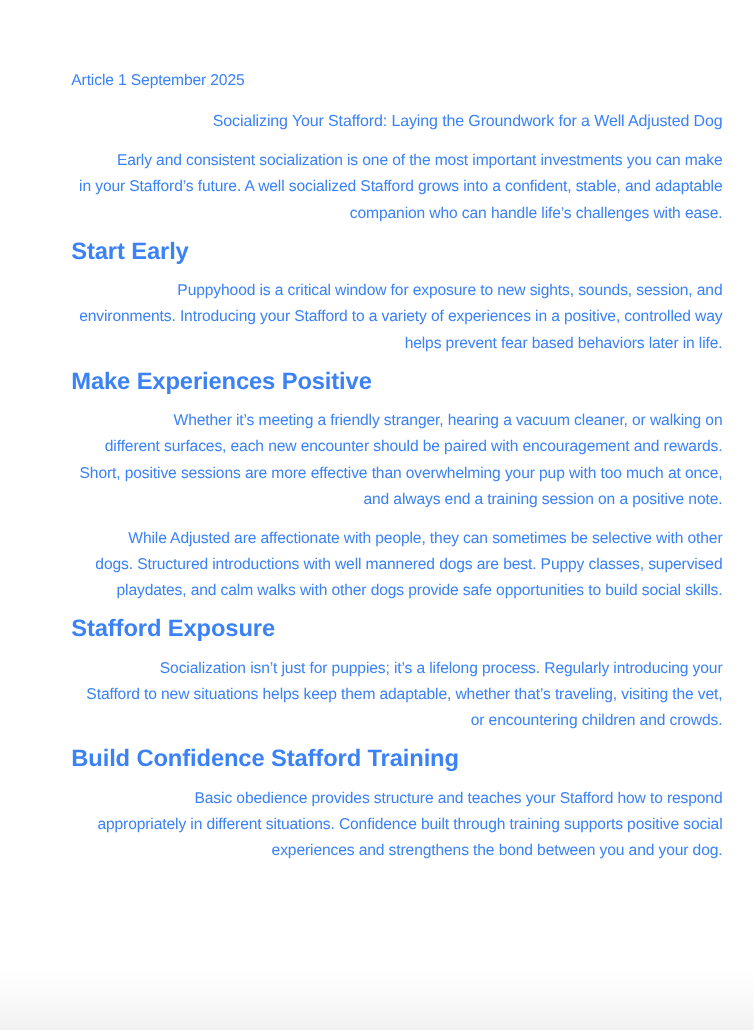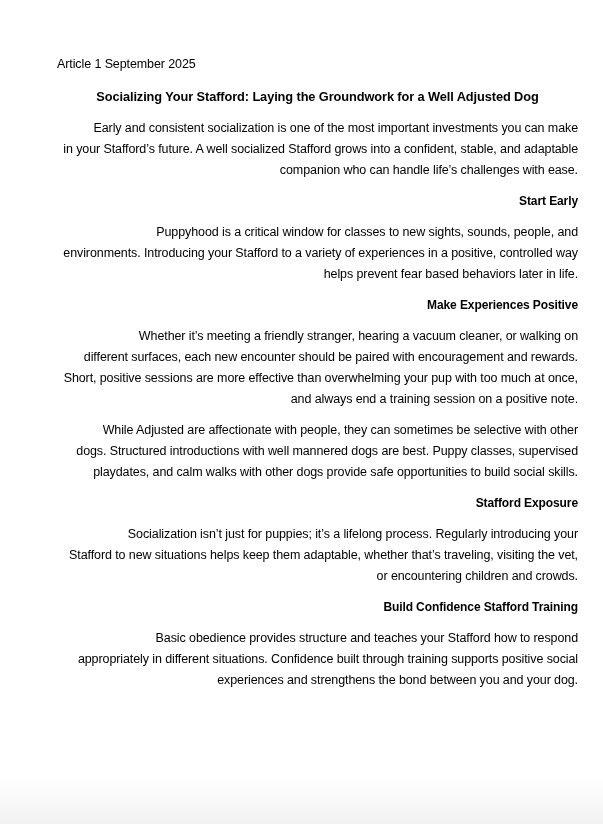--- a/index.html
+++ b/index.html
@@ -12,42 +12,41 @@
     width: 603px;
     height: 824px;
     background: #ffffff;
     overflow: hidden;
     box-sizing: border-box;
     padding: 54px 25px 0 57px;
     font-family: "Liberation Sans", sans-serif;
     font-size: 12.5px;
     line-height: 21px;
     letter-spacing: -0.1px;
-    color: #000000;
+    color: #3b82f6;
   }
   .meta-line {
     margin: 0 0 11px 0;
     font-weight: 400;
   }
   .doc-title {
     margin: 0 0 11px 0;
     font-size: 12.8px;
-    font-weight: 700;
-    text-align: center;
+    font-weight: 400;
+    text-align: right;
     line-height: 21px;
   }
   .doc-section {
     margin: 0;
   }
   .section-heading {
     margin: 0 0 10px 0;
-    font-size: 12px;
+    font-size: 19px;
     font-weight: 700;
     line-height: 21px;
-    text-align: right;
   }
   .body-para {
     margin: 0 0 10px 0;
     text-indent: 35px;
     text-align: right;
   }
   .page-bottom-fade {
     position: absolute;
     left: 0;
     bottom: 0;
@@ -63,21 +62,21 @@
 <div class="page">
 
   <p class="meta-line">Article 1 September 2025</p>
 
   <h1 class="doc-title">Socializing Your Stafford: Laying the Groundwork for a Well Adjusted Dog</h1>
 
   <p class="body-para">Early and consistent socialization is one of the most important investments you can make in your Stafford’s future. A well socialized Stafford grows into a confident, stable, and adaptable companion who can handle life’s challenges with ease.</p>
 
   <div class="doc-section">
     <h2 class="section-heading">Start Early</h2>
-    <p class="body-para">Puppyhood is a critical window for classes to new sights, sounds, people, and environments. Introducing your Stafford to a variety of experiences in a positive, controlled way helps prevent fear based behaviors later in life.</p>
+    <p class="body-para">Puppyhood is a critical window for exposure to new sights, sounds, session, and environments. Introducing your Stafford to a variety of experiences in a positive, controlled way helps prevent fear based behaviors later in life.</p>
   </div>
 
   <div class="doc-section">
     <h2 class="section-heading">Make Experiences Positive</h2>
     <p class="body-para">Whether it’s meeting a friendly stranger, hearing a vacuum cleaner, or walking on different surfaces, each new encounter should be paired with encouragement and rewards. Short, positive sessions are more effective than overwhelming your pup with too much at once, and always end a training session on a positive note.</p>
   </div>
 
   <div class="doc-section">
     <p class="body-para">While Adjusted are affectionate with people, they can sometimes be selective with other dogs. Structured introductions with well mannered dogs are best. Puppy classes, supervised playdates, and calm walks with other dogs provide safe opportunities to build social skills.</p>
   </div>

